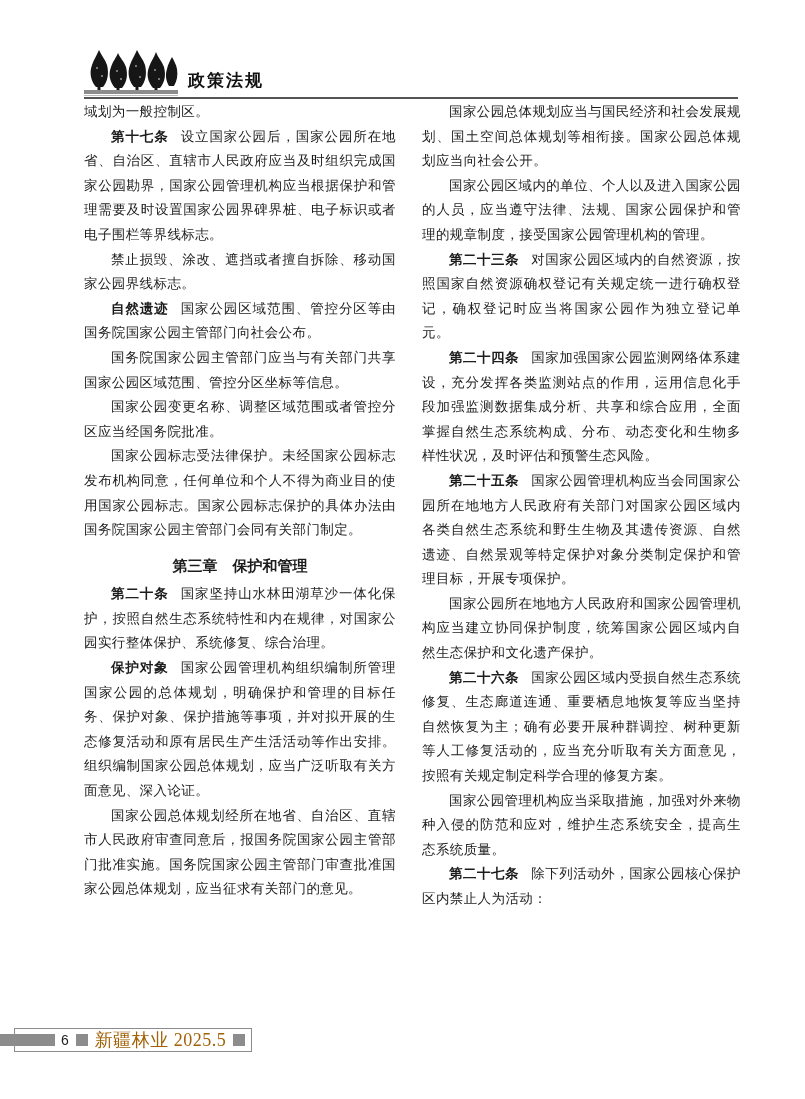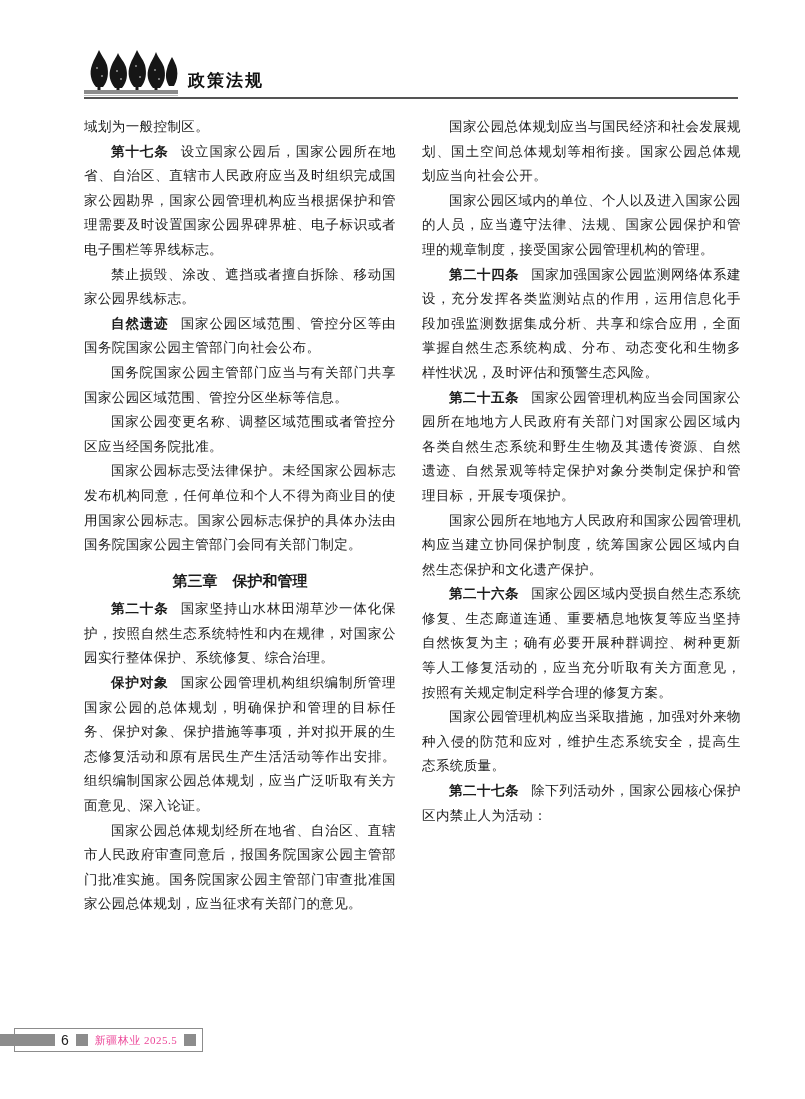--- a/index.html
+++ b/index.html
@@ -22,21 +22,21 @@
     font-family:"Liberation Sans","DejaVu Sans",sans-serif;
     font-weight:bold;font-size:17px;letter-spacing:2px;
     padding-bottom:4px;color:#111;
   }
   .header-rule{
     position:absolute;left:84px;top:97px;width:654px;height:2px;
     background:#555;
   }
   
   .content{
-    position:absolute;left:84px;top:115px;width:657px;
+    position:absolute;left:84px;top:100px;width:657px;
     display:flex;gap:26px;
   }
   .col{width:312px;}
   .col-right{width:319px;}
   .para{
     margin:0;
     font-size:13.5px;
     line-height:24.6px;
     text-align:justify;
     letter-spacing:0.4px;
@@ -60,21 +60,21 @@
   }
   .footer-bar{
     position:absolute;left:0;top:6px;width:55px;height:12px;
     background:#8c8c8c;
   }
   .page-num{
     font-family:"Liberation Sans","DejaVu Sans",sans-serif;
     font-size:14px;color:#222;
   }
   .sq{width:12px;height:12px;background:#8c8c8c;display:inline-block;}
-  .journal{font-size:11px;color:#ec4899;letter-spacing:0.5px;}
+  .journal{font-size:18px;color:#a16207;letter-spacing:0.5px;}
 </style>
 </head>
 <body>
 
 <div class="page">
 
   <header class="header">
     <svg class="trees" width="94" height="50" viewBox="0 0 94 50" aria-hidden="true">
 
       <g fill="#161616">
@@ -118,20 +118,21 @@
         <p class="para indent"><span>国家公园变更名称、调整区域范围或者管控分区应当经国务院批准。</span></p>
         <p class="para indent"><span>国家公园标志受法律保护。未经国家公园标志发布机构同意，任何单位和个人不得为商业目的使用国家公园标志。国家公园标志保护的具体办法由国务院国家公园主管部门会同有关部门制定。</span></p>
         <p class="chapter-heading">第三章　保护和管理</p>
         <p class="para indent"><b class="lead">第二十条</b><span>国家坚持山水林田湖草沙一体化保护，按照自然生态系统特性和内在规律，对国家公园实行整体保护、系统修复、综合治理。</span></p>
         <p class="para indent"><b class="lead">保护对象</b><span>国家公园管理机构组织编制所管理国家公园的总体规划，明确保护和管理的目标任务、保护对象、保护措施等事项，并对拟开展的生态修复活动和原有居民生产生活活动等作出安排。组织编制国家公园总体规划，应当广泛听取有关方面意见、深入论证。</span></p>
         <p class="para indent"><span>国家公园总体规划经所在地省、自治区、直辖市人民政府审查同意后，报国务院国家公园主管部门批准实施。国务院国家公园主管部门审查批准国家公园总体规划，应当征求有关部门的意见。</span></p>
       </div>
     <div class="col col-right" id="col-right">
         <p class="para indent"><span>国家公园总体规划应当与国民经济和社会发展规划、国土空间总体规划等相衔接。国家公园总体规划应当向社会公开。</span></p>
         <p class="para indent"><span>国家公园区域内的单位、个人以及进入国家公园的人员，应当遵守法律、法规、国家公园保护和管理的规章制度，接受国家公园管理机构的管理。</span></p>
+        <p class="para indent"><b class="lead">第二十三条</b><span>对国家公园区域内的自然资源，按照国家自然资源确权登记有关规定统一进行确权登记，确权登记时应当将国家公园作为独立登记单元。</span></p>
         <p class="para indent"><b class="lead">第二十四条</b><span>国家加强国家公园监测网络体系建设，充分发挥各类监测站点的作用，运用信息化手段加强监测数据集成分析、共享和综合应用，全面掌握自然生态系统构成、分布、动态变化和生物多样性状况，及时评估和预警生态风险。</span></p>
         <p class="para indent"><b class="lead">第二十五条</b><span>国家公园管理机构应当会同国家公园所在地地方人民政府有关部门对国家公园区域内各类自然生态系统和野生生物及其遗传资源、自然遗迹、自然景观等特定保护对象分类制定保护和管理目标，开展专项保护。</span></p>
         <p class="para indent"><span>国家公园所在地地方人民政府和国家公园管理机构应当建立协同保护制度，统筹国家公园区域内自然生态保护和文化遗产保护。</span></p>
         <p class="para indent"><b class="lead">第二十六条</b><span>国家公园区域内受损自然生态系统修复、生态廊道连通、重要栖息地恢复等应当坚持自然恢复为主；确有必要开展种群调控、树种更新等人工修复活动的，应当充分听取有关方面意见，按照有关规定制定科学合理的修复方案。</span></p>
         <p class="para indent"><span>国家公园管理机构应当采取措施，加强对外来物种入侵的防范和应对，维护生态系统安全，提高生态系统质量。</span></p>
         <p class="para indent"><b class="lead">第二十七条</b><span>除下列活动外，国家公园核心保护区内禁止人为活动：</span></p>
       </div>
   </main>
 
   <footer class="footer">

